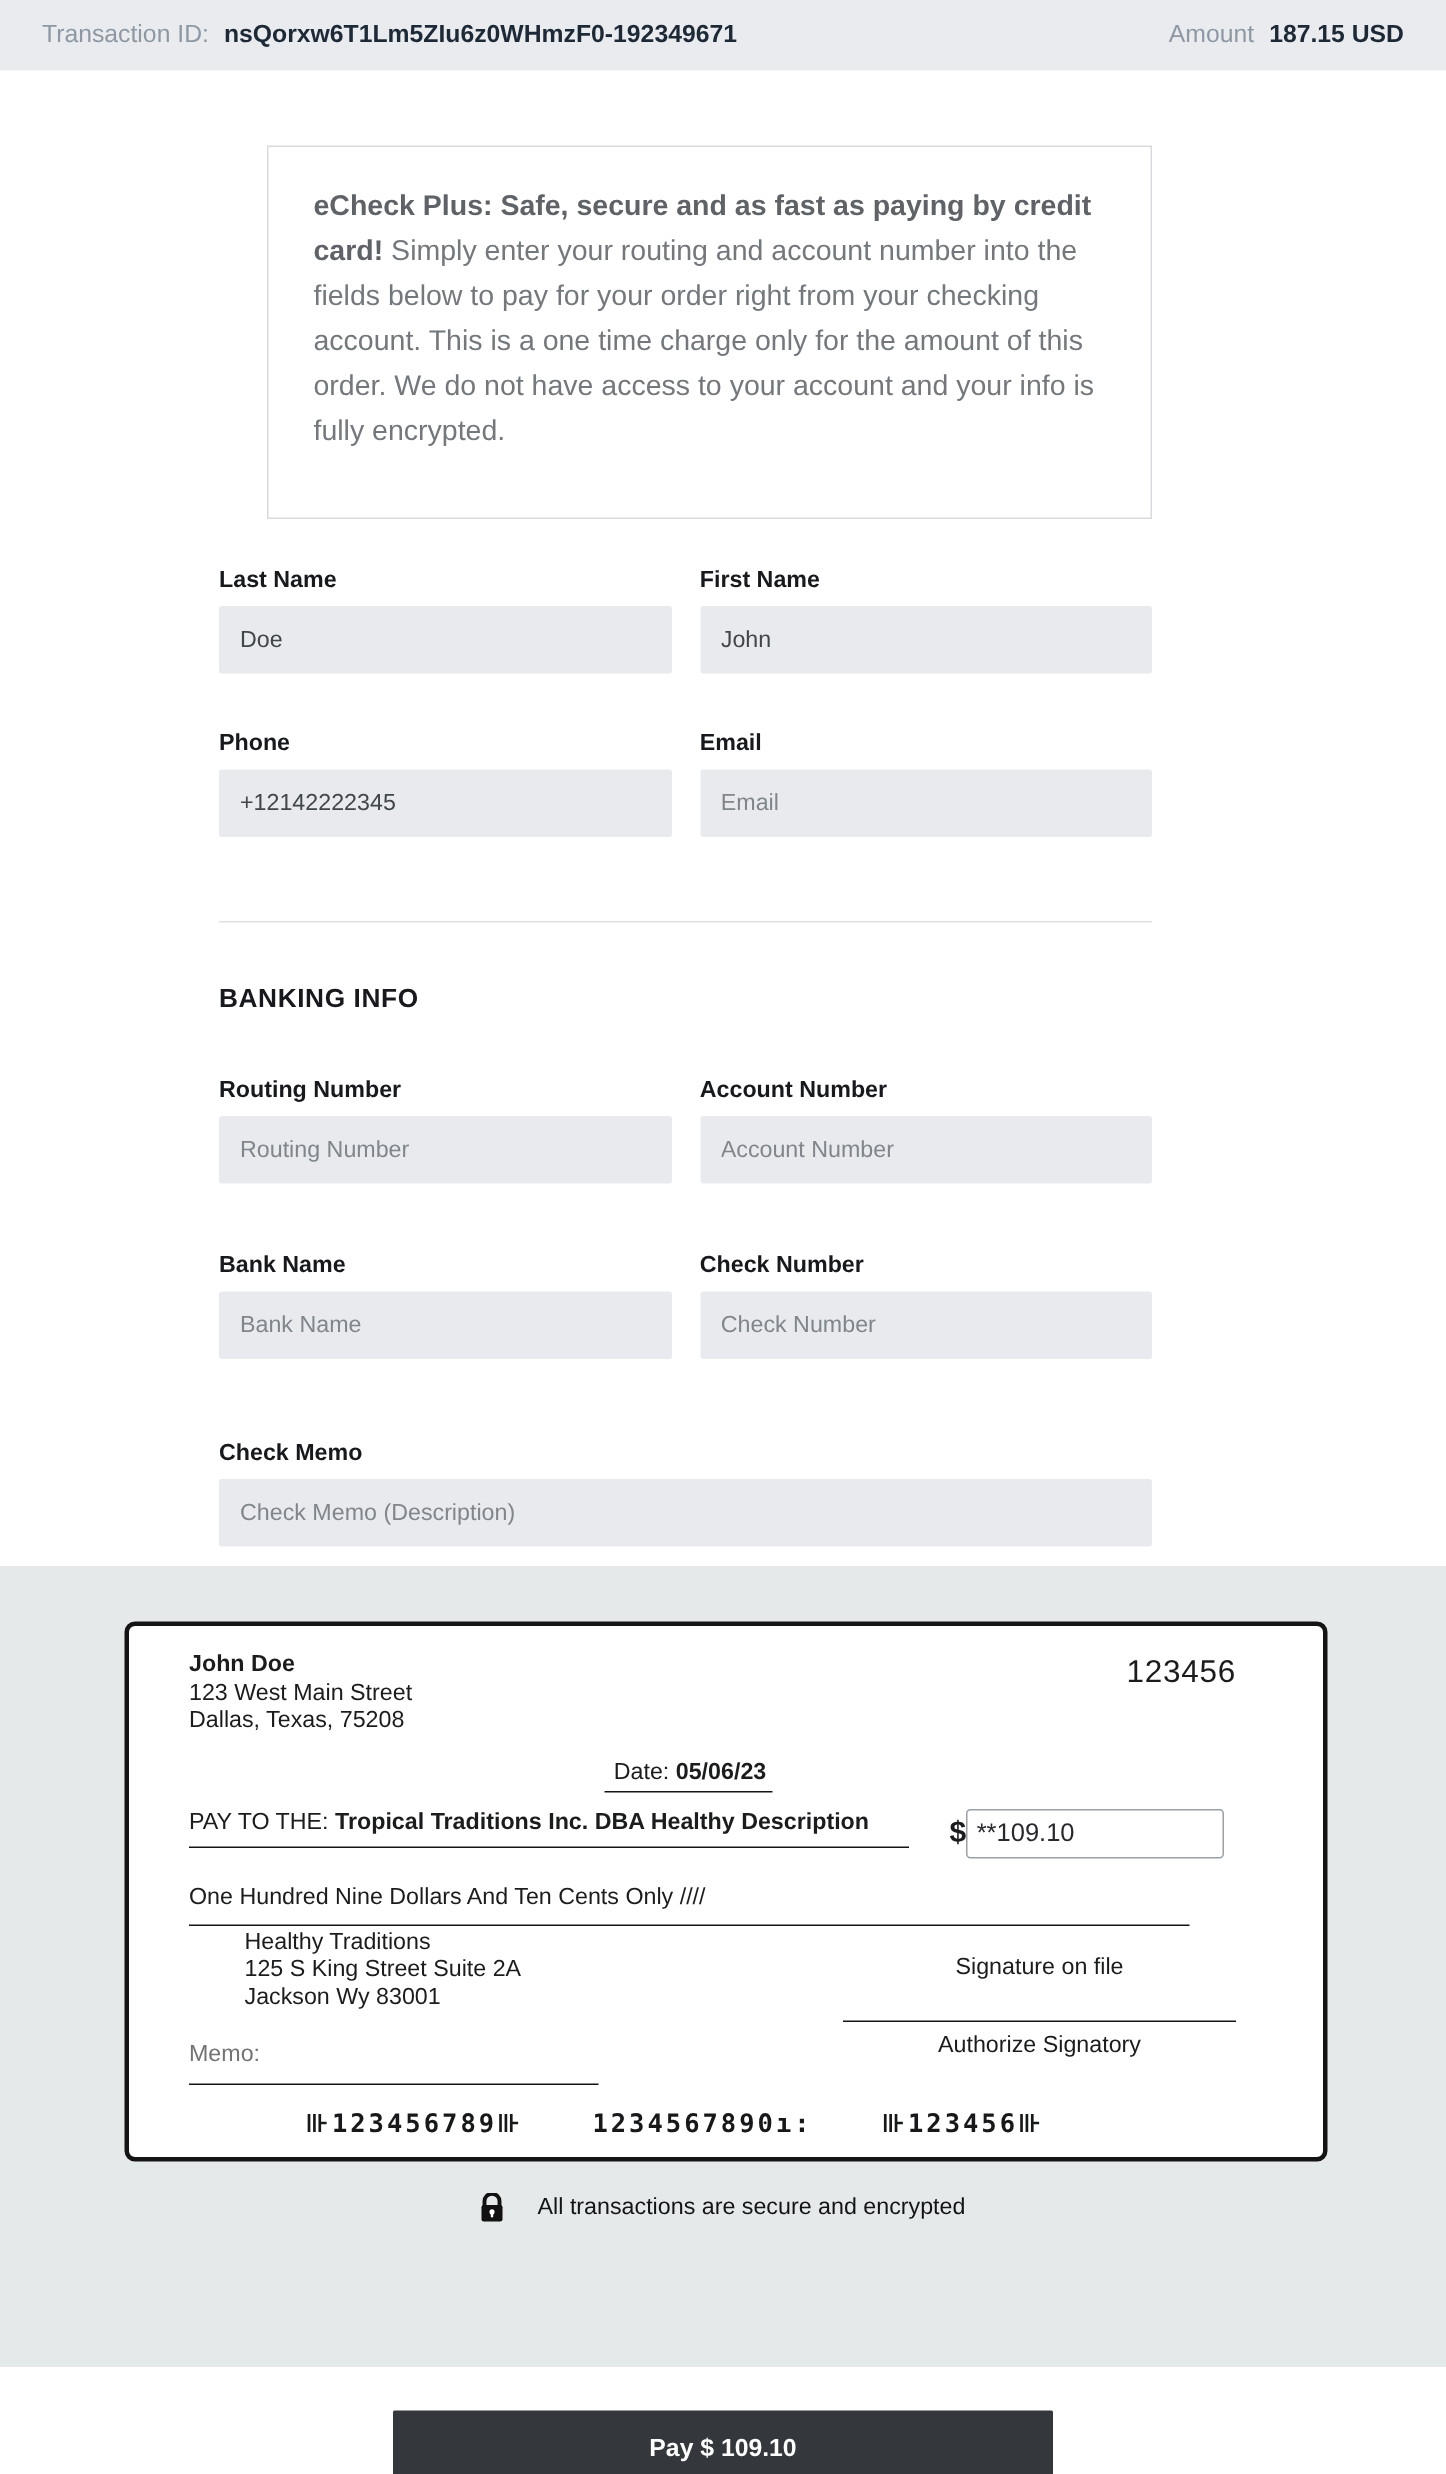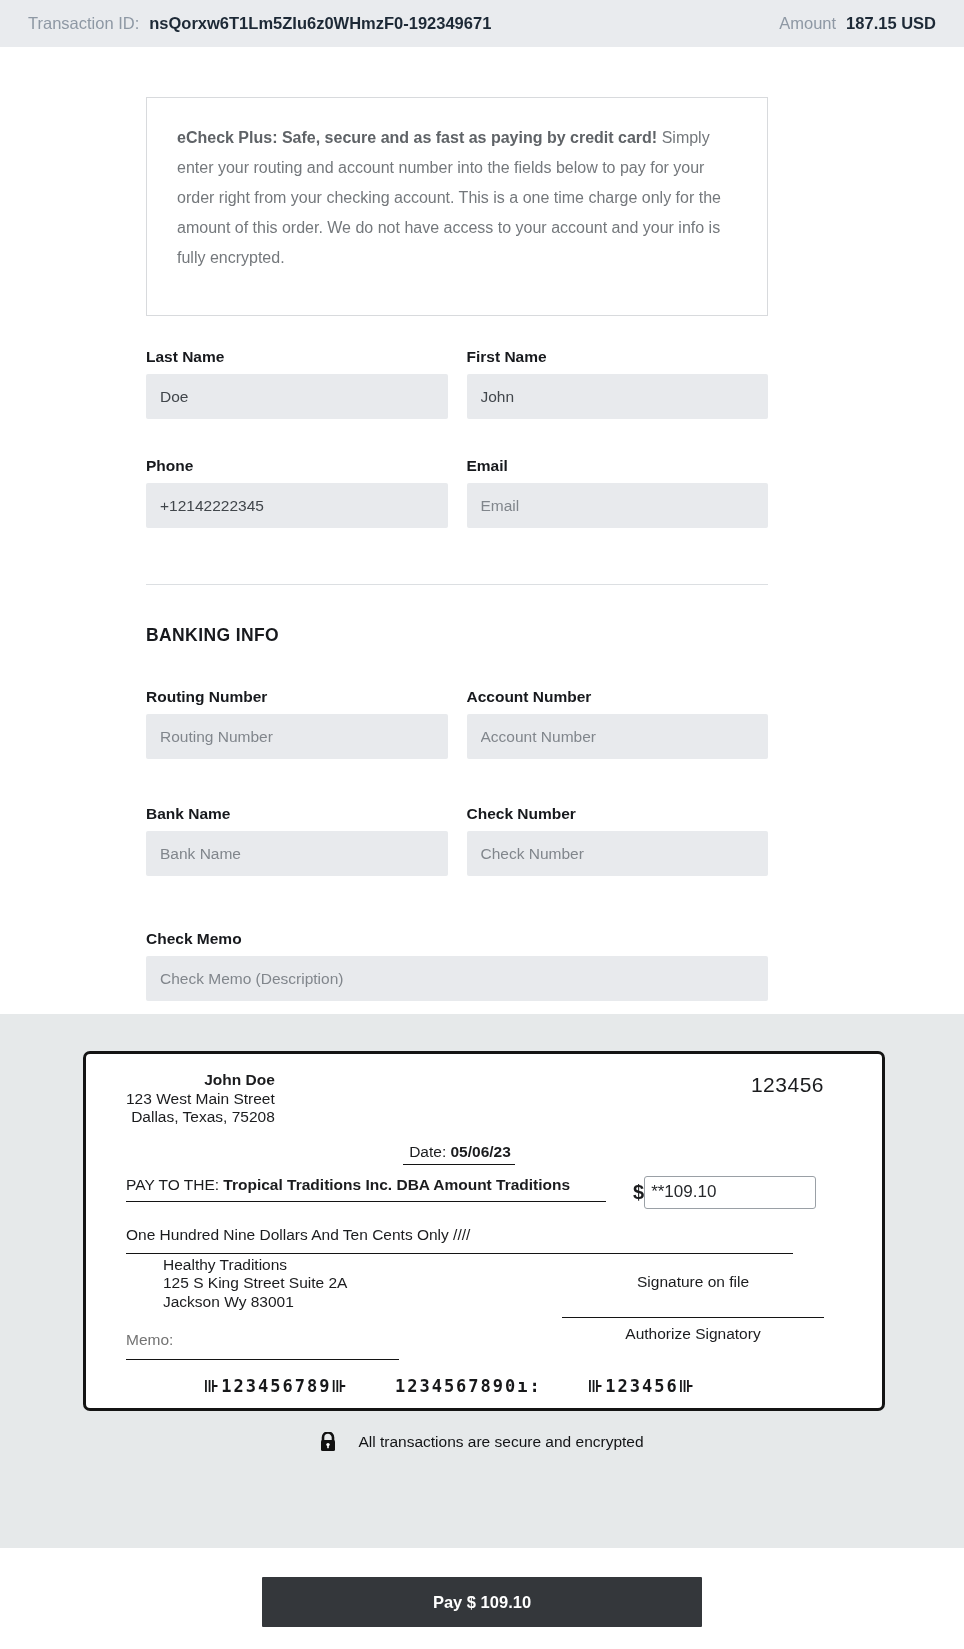--- a/index.html
+++ b/index.html
@@ -10,21 +10,21 @@
   .topbar { height:47px; background:#e9ebee; display:flex; align-items:center;
             justify-content:space-between; padding:0 28px; font-size:16.5px; }
   .topbar .lbl { color:#8e98a4; margin-right:10px; }
   .topbar .val { color:#1d2936; font-weight:bold; }
   .topbar .left, .topbar .right { display:flex; align-items:baseline; }
 
   
   .container { width:622px; margin-left:146px; }
 
   .intro-box { border:1px solid #d8dadd; background:#fff; margin-top:50px;
-               padding:25px 30px 42px 30px; font-size:16px; line-height:30px; color:#74787c; }
+               padding:25px 30px 42px 30px; font-size:19px; line-height:30px; color:#74787c;margin-left:32px; }
   .intro-box b { color:#5f6367; }
 
   .fields-row { display:flex; gap:19px; margin-top:0; }
   .field { width:302px; }
   .field.full { width:622px; }
   .field label { display:block; font-size:15.5px; font-weight:bold; color:#17191d; margin-bottom:8px; }
   .field input { width:100%; height:45px; background:#e8eaed; border:0; border-radius:2px;
                  padding:0 14px; font-size:15.5px; color:#41464b; outline:none;
                  font-family:"Liberation Sans","DejaVu Sans",sans-serif; }
   .field input::placeholder { color:#81868c; opacity:1; }
@@ -34,21 +34,21 @@
   .section-heading { margin-top:40px; font-size:17.5px; font-weight:bold; color:#17191d; letter-spacing:.4px; }
   .banking-row1 { margin-top:42px; }
   .bank-gap { height:46px; }
   .memo-gap { height:54px; }
 
   
   .check-section { margin-top:13px; background:#e6e9ea; padding:37px 0 96px 0; }
 
   .check { width:802px; margin-left:83px; background:#fff; border:3px solid #141414;
            border-radius:7px; padding:17px 58px 12px 40px; color:#1b1c1e; }
-  .check-row1 { display:flex; justify-content:space-between; align-items:flex-start;text-align:right; }
+  .check-row1 { display:flex; justify-content:space-between; align-items:flex-start; }
   .payor { font-size:15.5px; line-height:18.5px; }
   .payor .name { font-weight:bold; }
   .check-no { font-size:21px; letter-spacing:.5px; margin-top:2px; }
   .date-row { text-align:center; margin-top:16px; padding-right:32px; }
   .date-inner { display:inline-block; border-bottom:1.5px solid #141414; padding:0 4px 3px 6px; font-size:15.5px; }
   .date-inner b { font-weight:bold; }
 
   .payto-row { display:flex; align-items:flex-start; margin-top:11px; }
   .payto-line { width:480px; border-bottom:1.5px solid #141414; padding-bottom:7px; font-size:15.5px; }
   .payto-line b { font-weight:bold; }
@@ -177,21 +177,21 @@
         <div>Dallas, Texas, 75208</div>
       </div>
       <div class="check-no">123456</div>
     </div>
 
     <div class="date-row">
       <span class="date-inner"><span>Date: </span><b>05/06/23</b></span>
     </div>
 
     <div class="payto-row">
-      <div class="payto-line"><span>PAY TO THE: </span><b>Tropical Traditions Inc. DBA Amount Traditions</b></div>
+      <div class="payto-line"><span>PAY TO THE: </span><b>Tropical Traditions Inc. DBA Healthy Description</b></div>
       <div class="amount-wrap">
         <span class="currency">$</span>
         <input class="amount-input" type="text" value="**109.10" style="">
       </div>
     </div>
 
     <div class="words-line">One Hundred Nine Dollars And Ten Cents Only ////</div>
 
     <div class="check-lower">
       <div>

